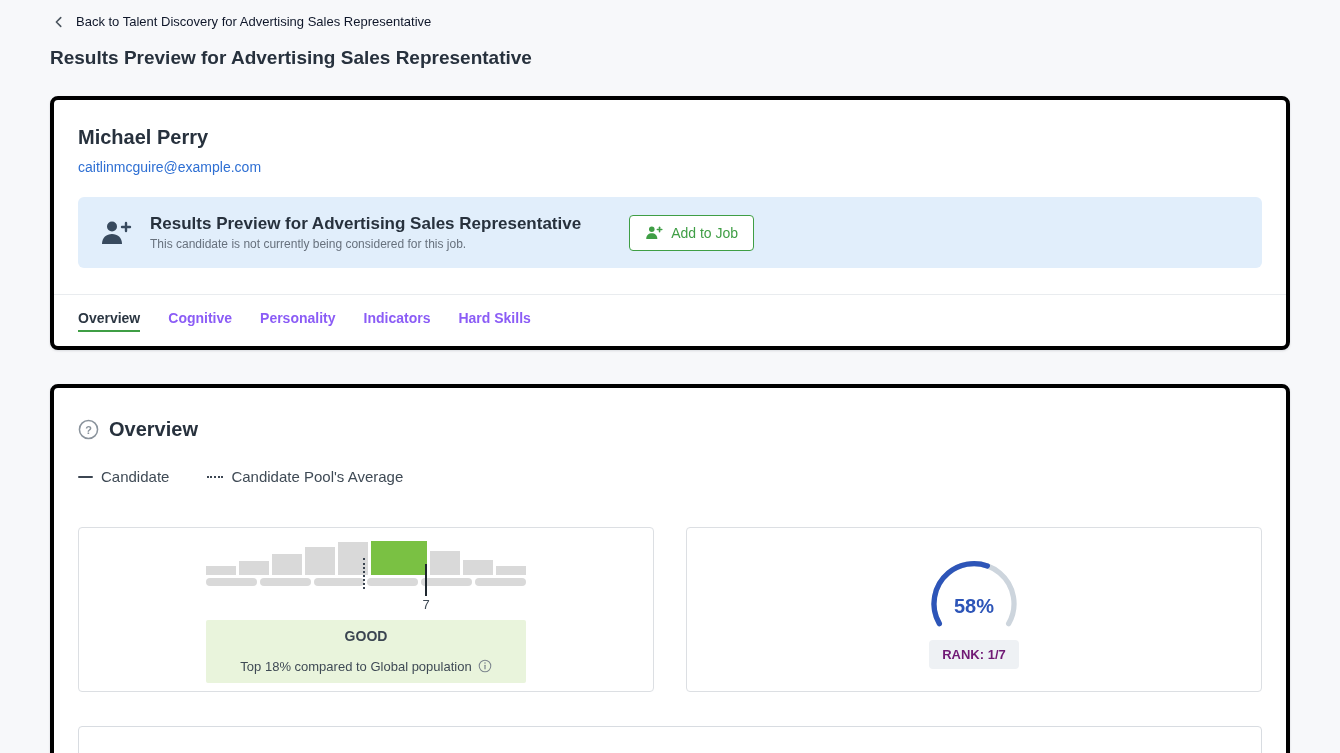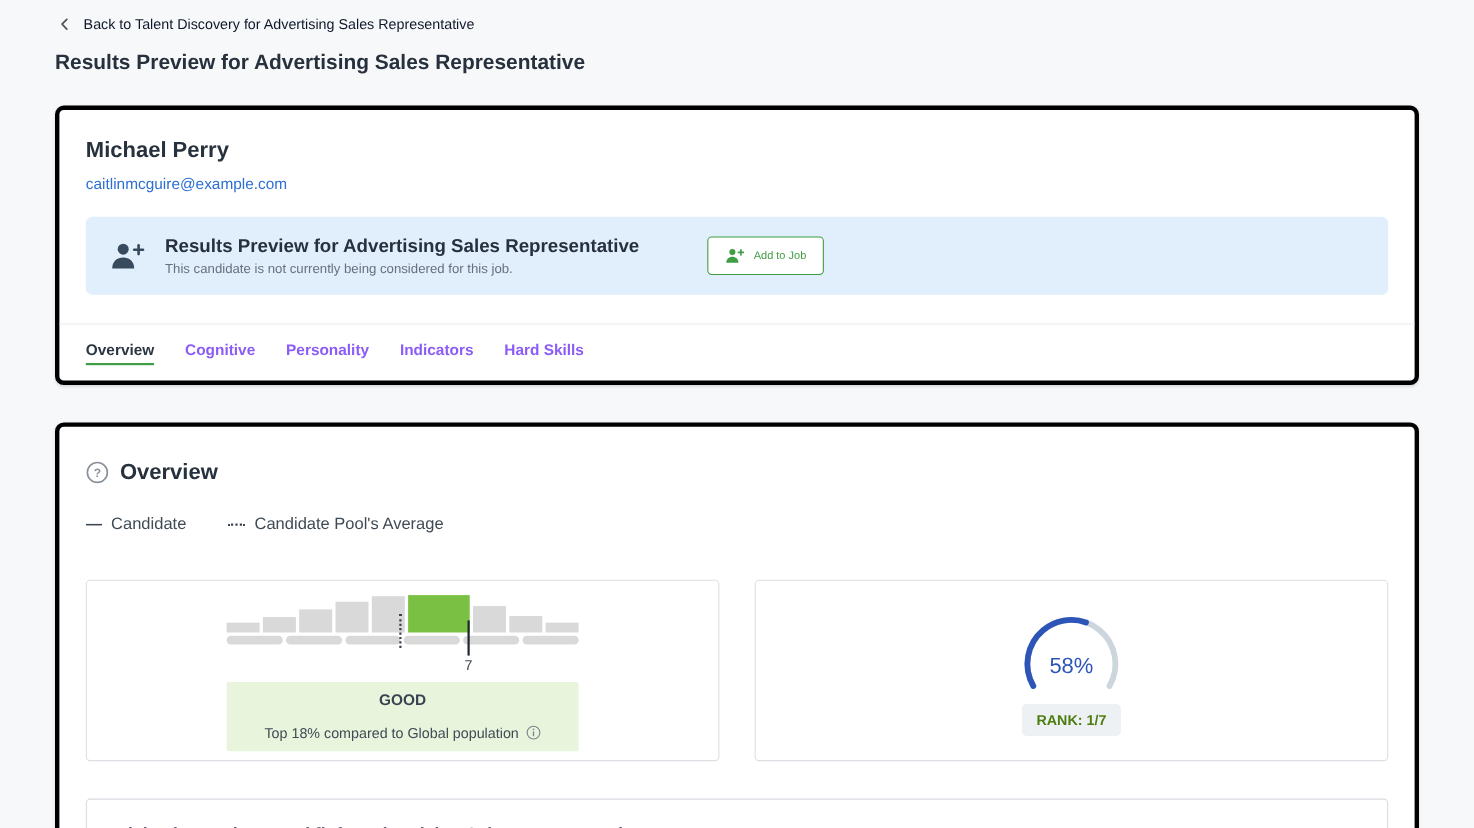--- a/index.html
+++ b/index.html
@@ -39,27 +39,27 @@
     margin-top: 22px;
     background: var(--banner-bg, #e1eefb);
     border-radius: 6px;
     padding: 17px 22px;
     display: flex; align-items: center; gap: 18px;
   }
   .banner-text { }
   .banner-title { font-size: 17px; font-weight: 700; color: var(--text-dark, #27313d); }
   .banner-subtitle { margin-top: 3px; font-size: 12px; color: var(--text-gray, #67717d); }
   .add-job-btn {
-    margin-left: 44px;
+    margin-left: 30px;
     display: inline-flex; align-items: center; gap: 8px;
     background: #fff;
     border: 1px solid var(--accent-green, #3f9e45);
     color: var(--accent-green, #3f9e45);
     font-family: inherit;
-    font-size: 10px;
+    font-size: 14px;
     border-radius: 4px;
     padding: 9px 15px;
     cursor: pointer;
     white-space: nowrap;
   }
 
   .tabs-row {
     margin-top: 26px;
     border-top: 1px solid #e9ecef;
     padding: 0 24px;
@@ -111,28 +111,28 @@
     padding: 8px 10px 9px;
   }
   .good-label { font-size: 14px; font-weight: 700; color: #3a4450; }
   .good-desc { margin-top: 15px; font-size: 13px; color: #3f4a55; display: flex; align-items: center; justify-content: center; gap: 6px; }
 
   
   .gauge-wrap { position: relative; width: 110px; height: 80px; }
   .gauge-percent {
     position: absolute; left: 0; right: 0; top: 44px;
     text-align: center;
-    font-size: 20px; font-weight: 400; color: var(--gauge-blue, #2d55b8);
+    font-size: 20px; font-weight: 700; color: var(--gauge-blue, #2d55b8);
   }
   .rank-badge {
     margin-top: 9px;
     background: #eef1f4;
     border-radius: 4px;
     padding: 7px 13px;
-    font-size: 13px; font-weight: 700; color: #4d7c0f;
+    font-size: 13px; font-weight: 700; color: #701a75;
   }
 
   
   .summary-box {
     margin-top: 34px;
     border: 1px solid #d8dce1;
     border-radius: 4px;
     padding: 24px;
     font-size: 16px; font-weight: 700; color: var(--text-dark, #27313d);
     background: #fff;

